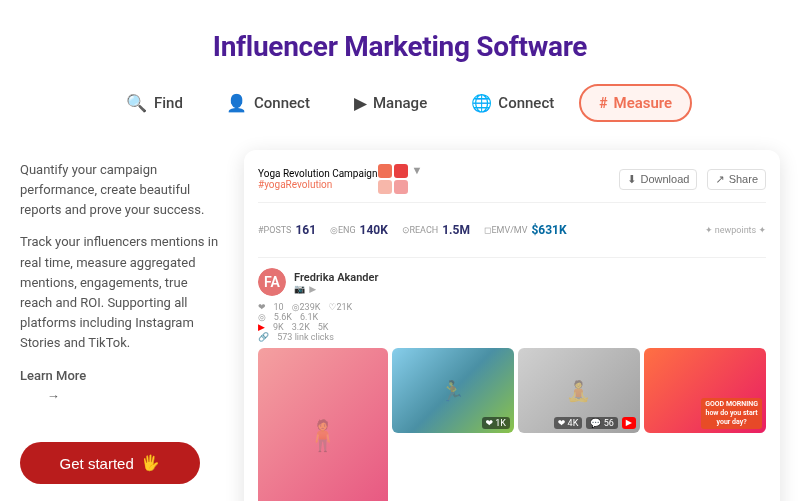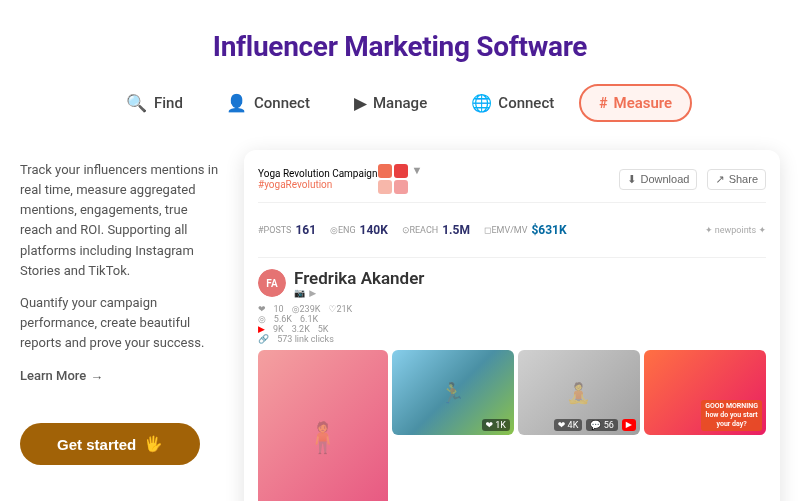--- a/index.html
+++ b/index.html
@@ -87,34 +87,35 @@
 
     .learn-more {
       display: inline-flex;
       align-items: center;
       gap: 4px;
       font-size: 13px;
       color: #555;
       cursor: pointer;
       font-weight: 500;
       margin-bottom: 40px;
+      flex-direction: column;
     }
 
     .get-started-btn {
       display: flex;
       align-items: center;
       justify-content: center;
       gap: 8px;
-      background: #a16207;
+      background: #b91c1c;
       color: white;
       border: none;
       border-radius: 25px;
       padding: 12px 28px;
       font-size: 15px;
-      font-weight: 700;
+      font-weight: 400;
       cursor: pointer;
       width: 180px;
       text-align: center;
     }
 
     .right-panel {
       flex: 1;
       background: #fff;
       border-radius: 12px;
       box-shadow: 0 4px 20px rgba(0,0,0,0.12);
@@ -217,27 +218,27 @@
       flex-shrink: 0;
     }
 
     .avatar-placeholder {
       width: 100%;
       height: 100%;
       border-radius: 50%;
       display: flex;
       align-items: center;
       justify-content: center;
-      font-size: 10px;
+      font-size: 14px;
       font-weight: 600;
       color: white;
     }
 
     .influencer-name {
-      font-size: 17px;
+      font-size: 11px;
       font-weight: 600;
       color: #333;
     }
 
     .influencer-metrics {
       font-size: 9px;
       color: #999;
       display: flex;
       gap: 8px;
       flex-wrap: wrap;
@@ -345,22 +346,22 @@
     </div>
     <div class="nav-tab active">
       <span class="tab-icon" style="font-size:14px; font-weight:700;">#</span>
       <span>Measure</span>
     </div>
   </nav>
 
   <div class="content-area">
 
     <div class="left-panel">
+      <p>Quantify your campaign performance, create beautiful reports and prove your success.</p>
       <p>Track your influencers mentions in real time, measure aggregated mentions, engagements, true reach and ROI. Supporting all platforms including Instagram Stories and TikTok.</p>
-      <p>Quantify your campaign performance, create beautiful reports and prove your success.</p>
       <div class="learn-more">
         <span>Learn More</span>
         <span>→</span>
       </div>
       <button class="get-started-btn">
         <span>Get started</span>
         <span>🖐</span>
       </button>
     </div>
 

